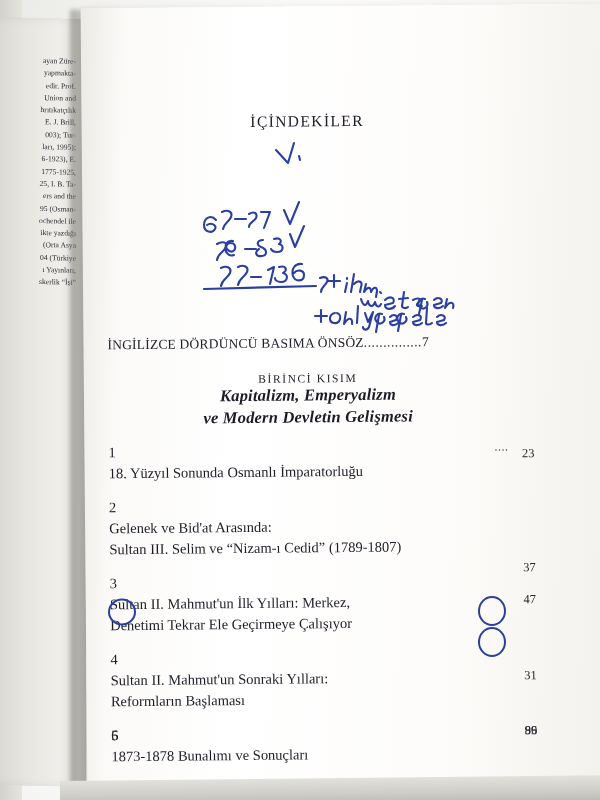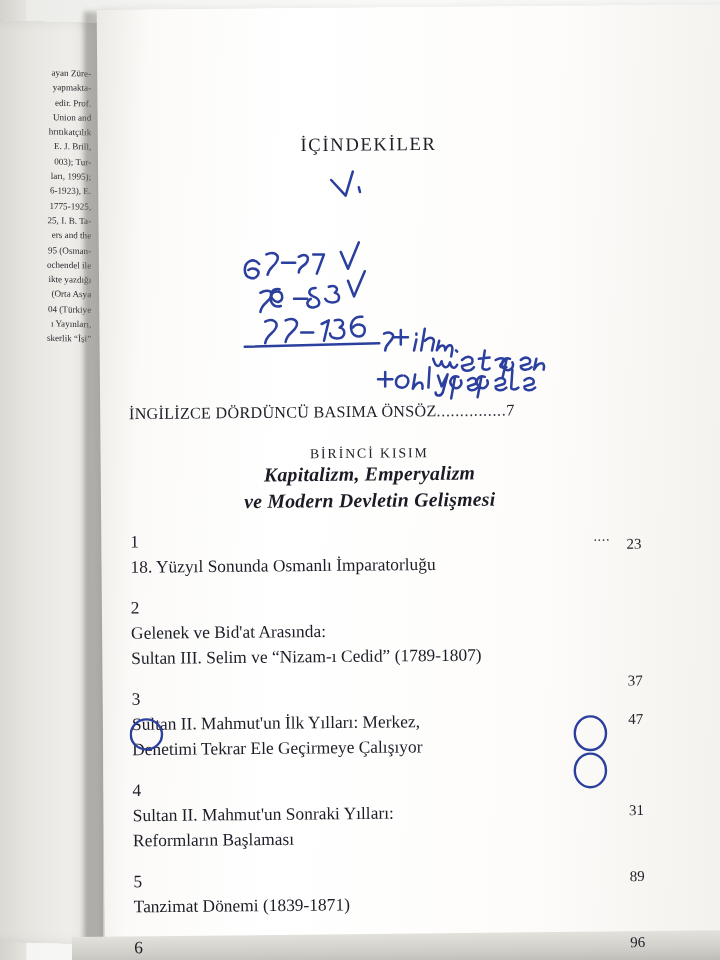--- a/index.html
+++ b/index.html
@@ -299,23 +299,20 @@
         <span class="num">4</span>
         <span class="lines">
           <span class="l">Sultan II. Mahmut'un Sonraki Yılları:</span>
           <span class="l">Reformların Başlaması</span>
         </span>
         <span class="pg" style="top:21px;">31</span>
       </div>
 
       <div class="entry" style="margin-bottom:13px;">
         <span class="num">5</span>
-        <span class="lines">
-          <span class="l">Tanzimat Dönemi (1839-1871)</span>
-        </span>
         <span class="pg" style="top:0px;">89</span>
       </div>
 
       <div class="entry" style="margin-bottom:13px;">
         <span class="num">6</span>
         <span class="lines">
           <span class="l">1873-1878 Bunalımı ve Sonuçları</span>
         </span>
         <span class="pg" style="top:0px;">96</span>
       </div>

